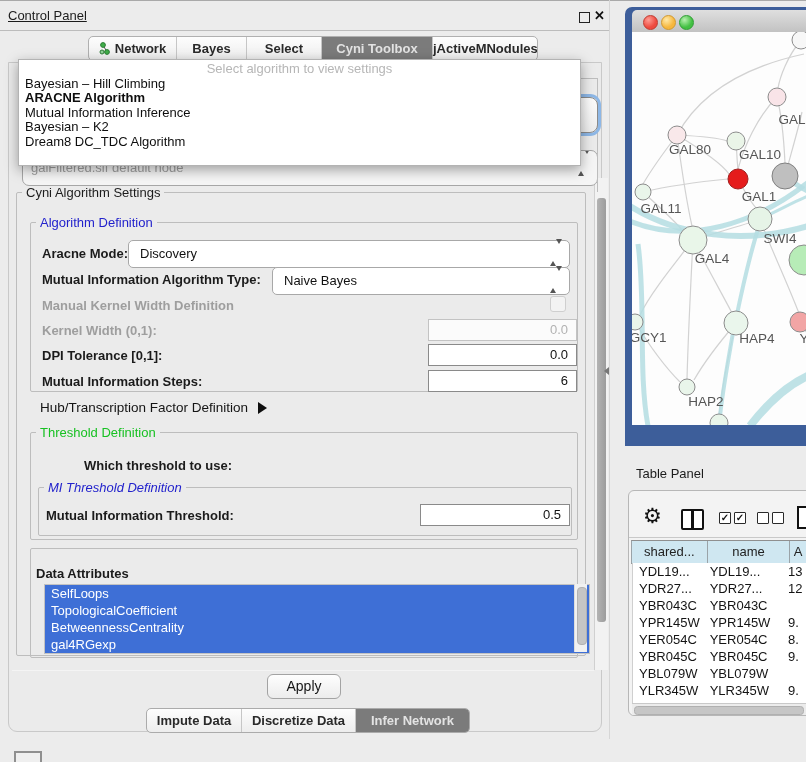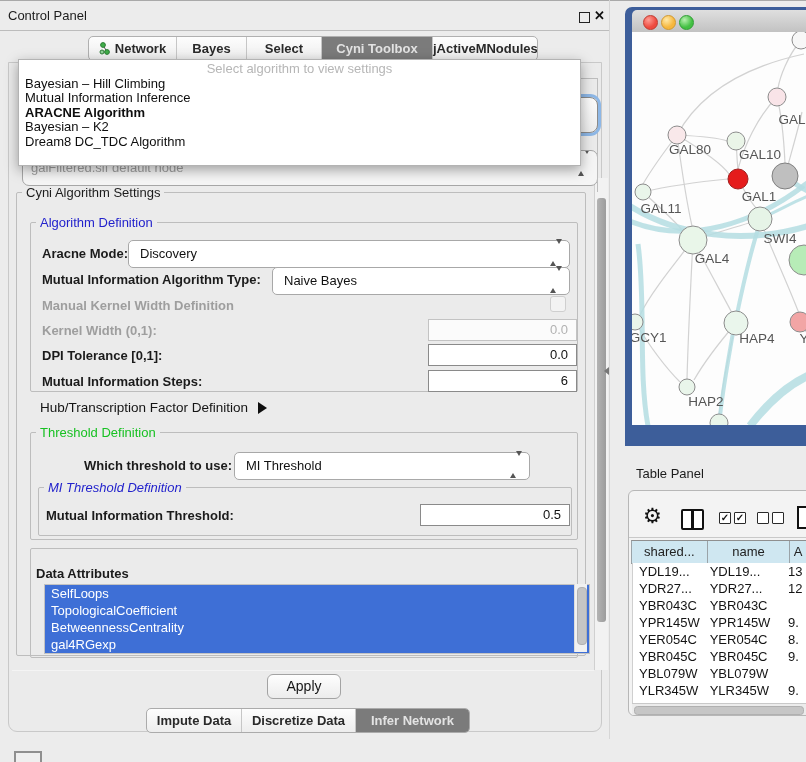--- a/index.html
+++ b/index.html
@@ -2,21 +2,21 @@
 <html><head>
 <meta charset="utf-8">
 <style>
   html,body{margin:0;padding:0;background:#ececec;}
   #app{position:relative;width:806px;height:762px;overflow:hidden;background:#ececec;
        font-family:"Liberation Sans",sans-serif;color:#1c1c1c;}
   .abs{position:absolute;}
   
   .topline{left:0;top:0;width:806px;height:1px;background:#a9a9a9;}
   .titlebar{left:0;top:1px;width:610px;height:29px;background:#ececec;border-bottom:1px solid #bcbcbc;}
-  .title-text{left:8px;top:7px;font-size:13px;color:#1c1c1c;}
+  .title-text{left:8px;top:7px;font-size:13px;color:#1c1c1c;text-decoration:underline;}
   .float-ico{left:579px;top:12px;width:9px;height:9px;border:1.5px solid #222;background:#ececec;}
   .close-ico{left:594px;top:8px;font-size:13px;font-weight:bold;color:#111;}
   .tabbar{left:88px;top:36px;height:23px;display:flex;border:1px solid #b0b0b0;border-radius:5px;
           background:linear-gradient(#fdfdfd,#ededed);overflow:hidden;}
   .tab{height:23px;line-height:23px;font-size:13px;font-weight:600;color:#2a2a2a;text-align:center;
        border-right:1px solid #c6c6c6;white-space:nowrap;}
   .tab:last-child{border-right:none;}
   .tab.sel{background:#7b7b7b;color:#e3e3e3;}
   .netico{display:inline-block;vertical-align:-2px;margin-right:4px;}
   .panel-outer{left:8px;top:62px;width:592px;height:668px;background:#ebebeb;border:1px solid #c9c9c9;
@@ -148,22 +148,22 @@
     <span class="knob"><span class="up"></span><span class="dn"></span></span>
   </div>
   <div class="abs frag-groupline-v"></div>
   <div class="abs frag-groupline-h1"></div>
   <div class="abs frag-combo"></div>
 
   <div class="abs popup">
     <div class="dd-place">Select algorithm to view settings</div>
     <div>
         <div class="dd-item">Bayesian – Hill Climbing</div>
+        <div class="dd-item bold">ARACNE Algorithm</div>
         <div class="dd-item">Mutual Information Inference</div>
-        <div class="dd-item bold">ARACNE Algorithm</div>
         <div class="dd-item">Bayesian – K2</div>
         <div class="dd-item">Dream8 DC_TDC Algorithm</div>
       </div>
   </div>
 
   <div class="abs viewport">
 
     <div class="gbox" style="left:4px;top:14px;width:568px;height:462px;"></div>
     <span class="glab" style="left:10px;top:7px;">Cyni Algorithm Settings</span>
 
@@ -195,24 +195,20 @@
     <div class="fld" style="left:416px;top:192px;">6</div>
 
     <span class="plain" style="left:28px;top:222px;">
       <span>Hub/Transcription Factor Definition</span><span class="tri-r"></span>
     </span>
 
     <div class="gbox" style="left:18px;top:254px;width:546px;height:106px;"></div>
     <span class="glab green" style="left:24px;top:247px;">Threshold Definition</span>
 
     <span class="lbl" style="left:72px;top:280px;">Which threshold to use:</span>
-    <div class="combo" style="left:222px;top:274px;width:294px;">
-      <span class="cv">MI Threshold</span>
-      <span class="knob"><span class="up"></span><span class="dn"></span></span>
-    </div>
 
     <div class="gbox" style="left:26px;top:309px;width:532px;height:47px;"></div>
     <span class="glab blue" style="left:32px;top:302px;font-style:italic;">MI Threshold Definition</span>
     <span class="lbl" style="left:34px;top:330px;">Mutual Information Threshold:</span>
     <div class="fld" style="left:408px;top:326px;width:140px;">0.5</div>
 
     <div class="gbox" style="left:18px;top:370px;width:546px;height:108px;"></div>
     <span class="lbl" style="left:24px;top:388px;">Data Attributes</span>
     <div class="attr-list" style="left:32px;top:406px;width:544px;height:68px;">
         <div class="attr-item">SelfLoops</div>

